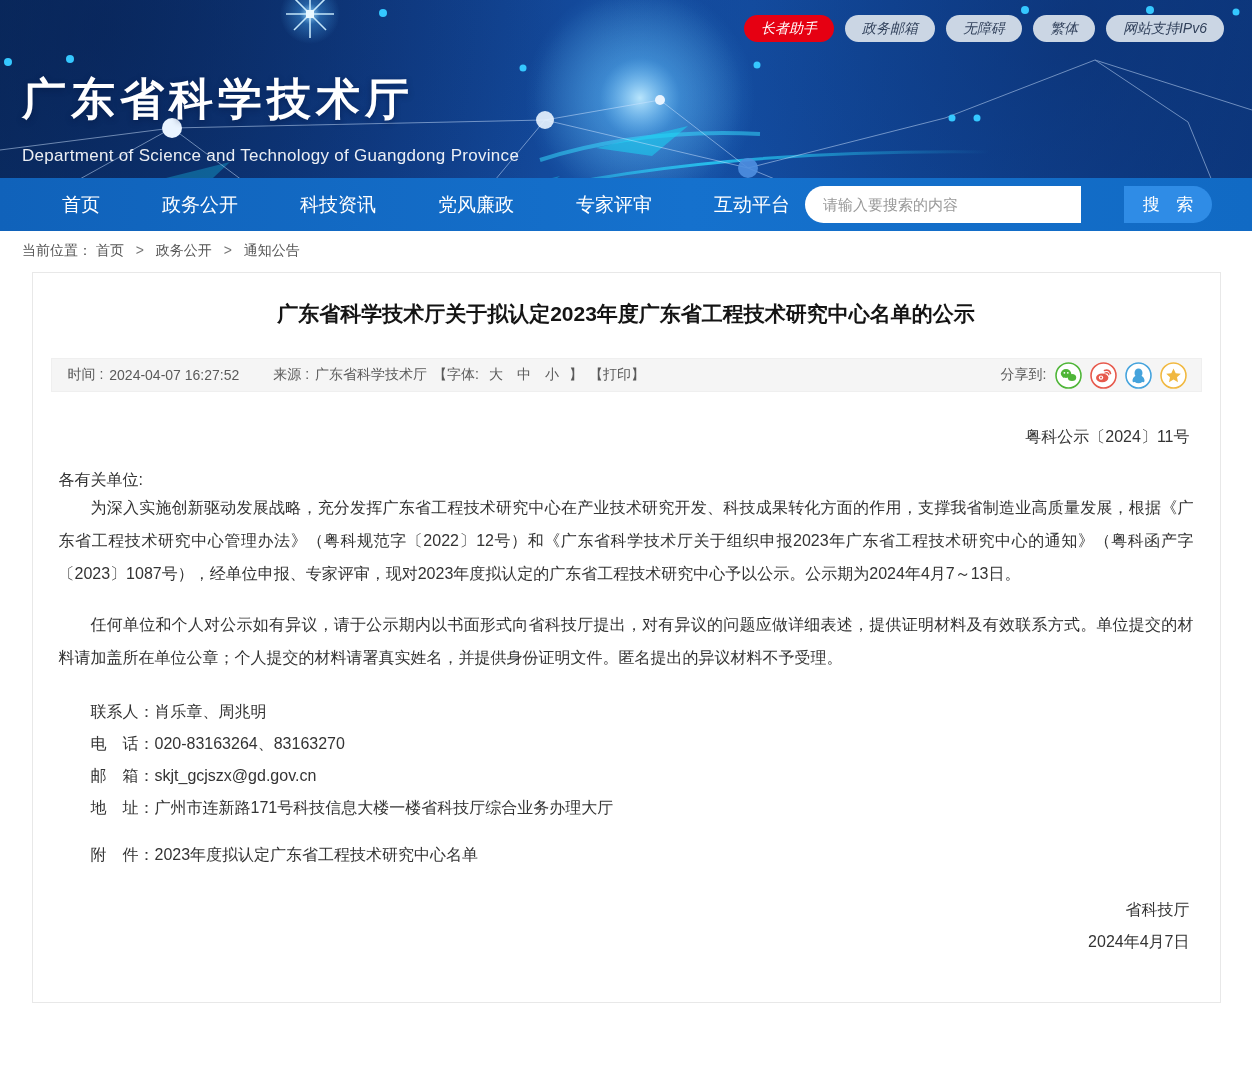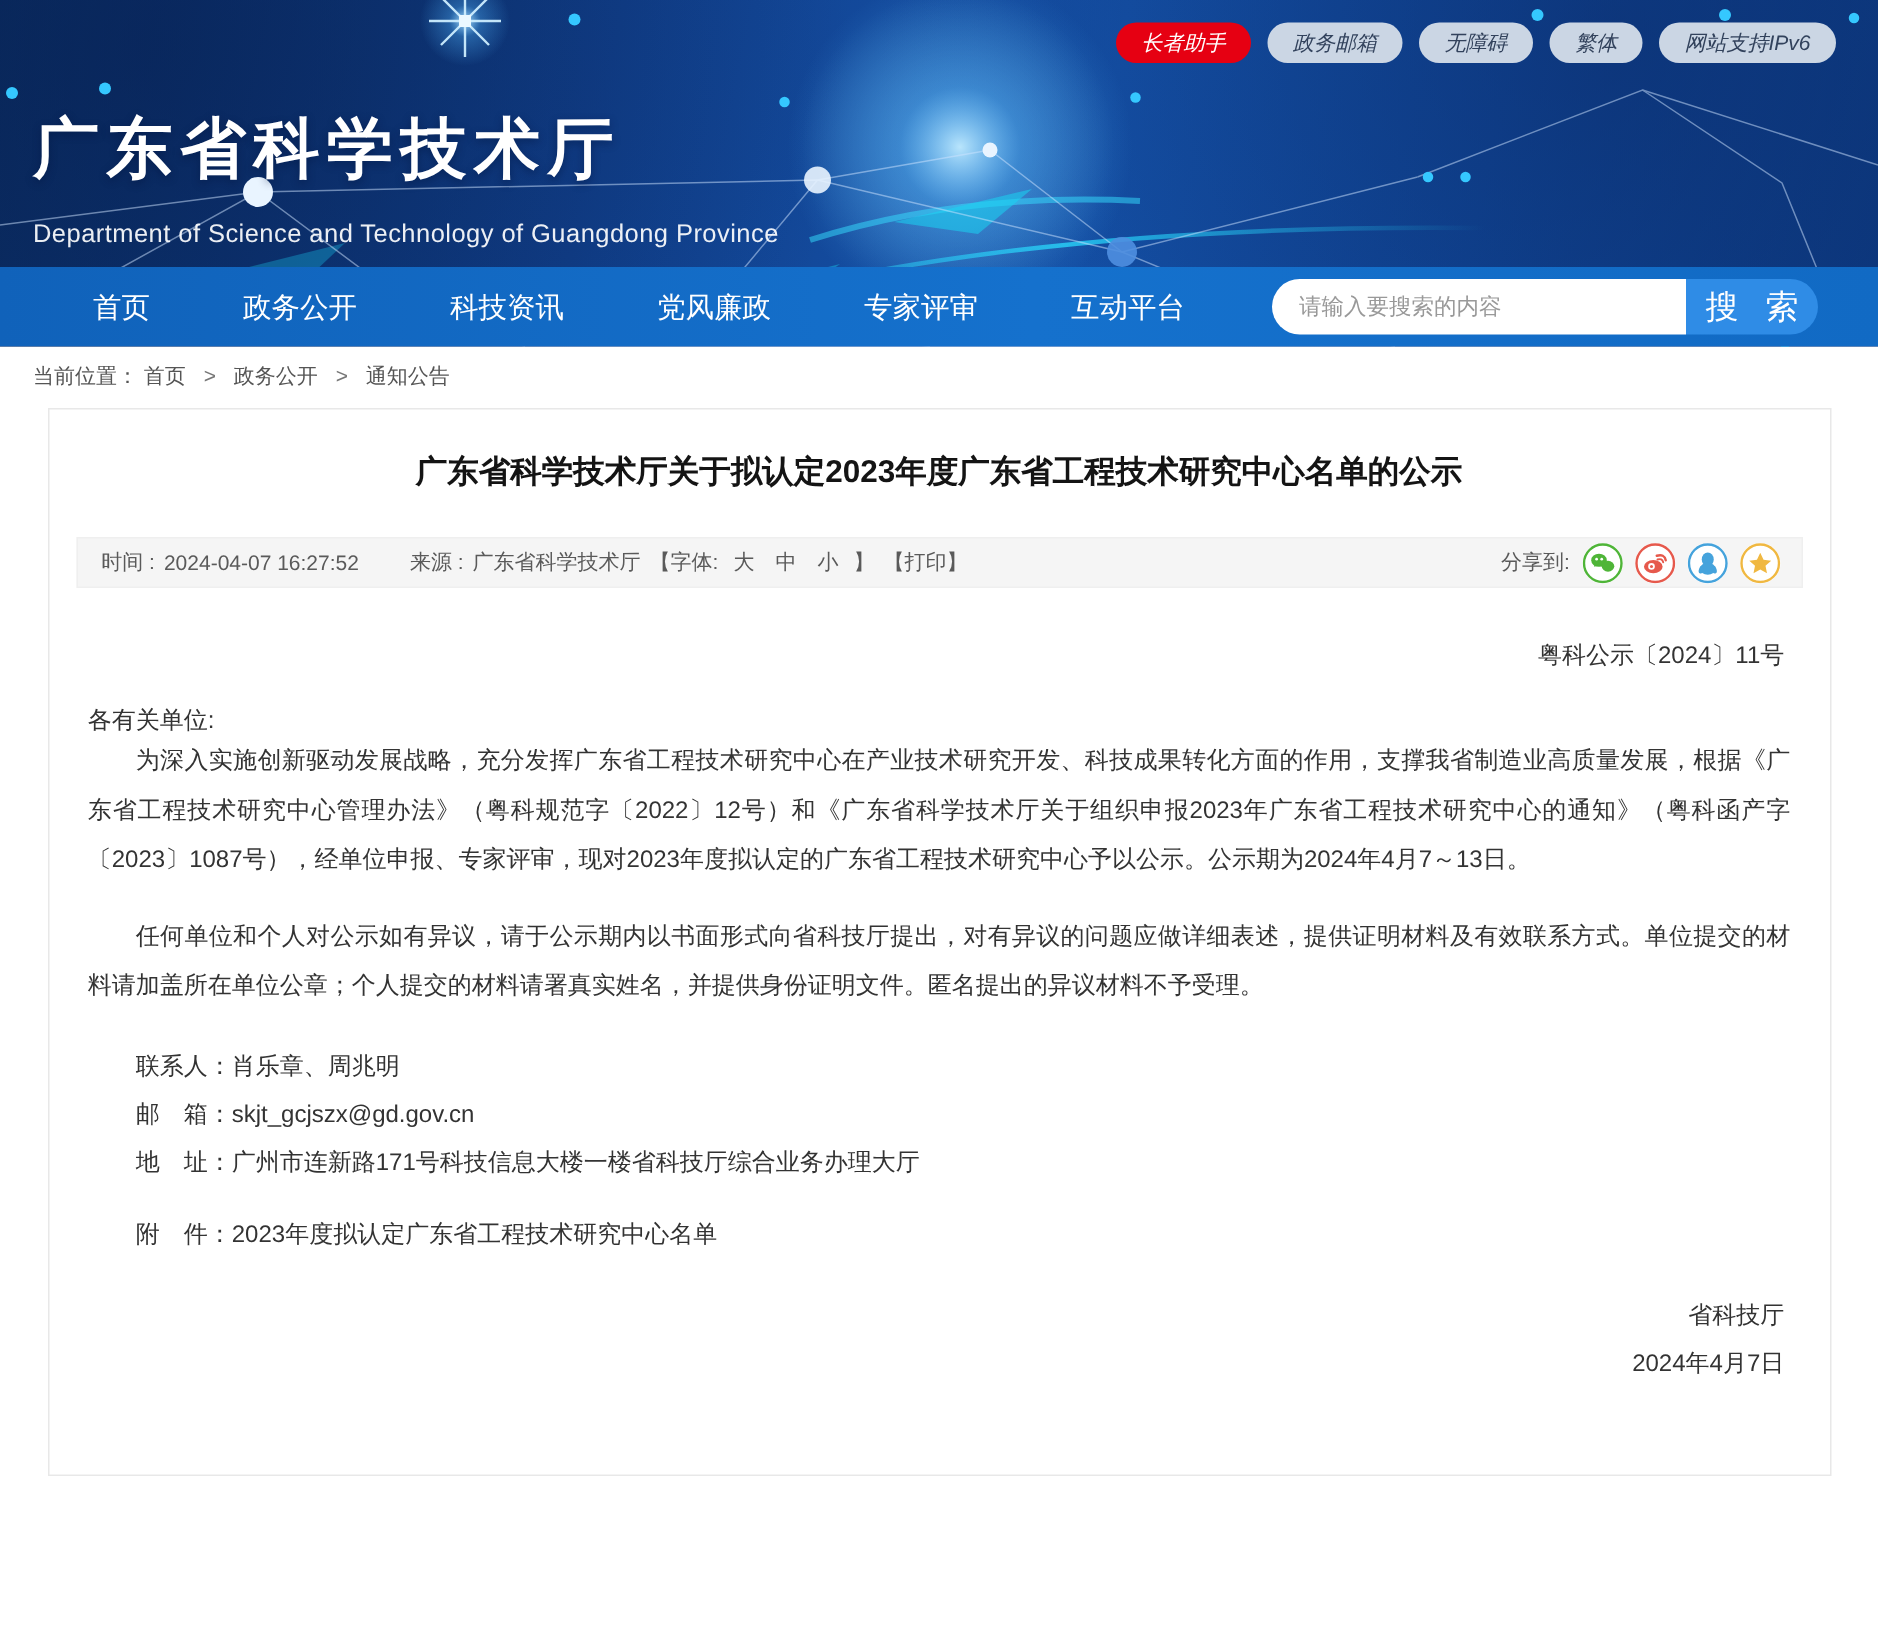--- a/index.html
+++ b/index.html
@@ -28,21 +28,21 @@
   
   .nav { position:absolute; left:0; bottom:0; width:100%; height:53px; z-index:6;
          background:linear-gradient(90deg,#1062ba 0%, #1571cd 55%, #116ac4 100%);
          display:flex; align-items:center; padding-left:62px; }
   .nav-item { color:#fff; font-size:19px; margin-right:62px; cursor:pointer; white-space:nowrap; }
   .searchbox { position:absolute; right:40px; top:8px; display:flex; height:37px; }
   .searchbox input { width:276px; height:37px; border:none; outline:none; border-radius:19px 0 0 19px;
                      padding:0 18px; font-size:15px; color:#333; background:#fff; }
   .searchbox input::placeholder { color:#999; }
   .search-btn { width:88px; height:37px; border:none; border-radius:0 19px 19px 0; background:#2f8ce6;
-                color:#fff; font-size:22px; letter-spacing:6px; padding-left:6px; cursor:pointer; }
+                color:#fff; font-size:17px; letter-spacing:6px; padding-left:6px; cursor:pointer;margin-left:43px; }
 
   
   .breadcrumb { padding:11px 0 10px 22px; font-size:14px; color:#555; }
   .breadcrumb a { color:#555; text-decoration:none; cursor:pointer; }
   .breadcrumb .sep { margin:0 8px; color:#777; }
 
   
   .content-box { width:1189px; margin:2px auto 0; border:1px solid #e8e8e8; background:#fff;
                  min-height:712px; padding-bottom:44px; }
   .article-title { padding-top:27px; text-align:center; font-size:21px; font-weight:700; color:#141414; }
@@ -239,20 +239,21 @@
       </div>
     </div>
 
     <div class="article-body">
       <div class="doc-number">粤科公示〔2024〕11号</div>
       <div class="salutation">各有关单位:</div>
       <p class="para">为深入实施创新驱动发展战略，充分发挥广东省工程技术研究中心在产业技术研究开发、科技成果转化方面的作用，支撑我省制造业高质量发展，根据《广东省工程技术研究中心管理办法》（粤科规范字〔2022〕12号）和《广东省科学技术厅关于组织申报2023年广东省工程技术研究中心的通知》（粤科函产字〔2023〕1087号），经单位申报、专家评审，现对2023年度拟认定的广东省工程技术研究中心予以公示。公示期为2024年4月7～13日。</p>
       <p class="para">任何单位和个人对公示如有异议，请于公示期内以书面形式向省科技厅提出，对有异议的问题应做详细表述，提供证明材料及有效联系方式。单位提交的材料请加盖所在单位公章；个人提交的材料请署真实姓名，并提供身份证明文件。匿名提出的异议材料不予受理。</p>
       <div class="contacts">
         <div>联系人：肖乐章、周兆明</div>
+        <div>电　话：020-83163264、83163270</div>
         <div>邮　箱：skjt_gcjszx@gd.gov.cn</div>
         <div>地　址：广州市连新路171号科技信息大楼一楼省科技厅综合业务办理大厅</div>
       </div>
       <div class="attachment">附　件：2023年度拟认定广东省工程技术研究中心名单</div>
       <div class="signature">
         <div>省科技厅</div>
         <div>2024年4月7日</div>
       </div>
     </div>
   </div>

